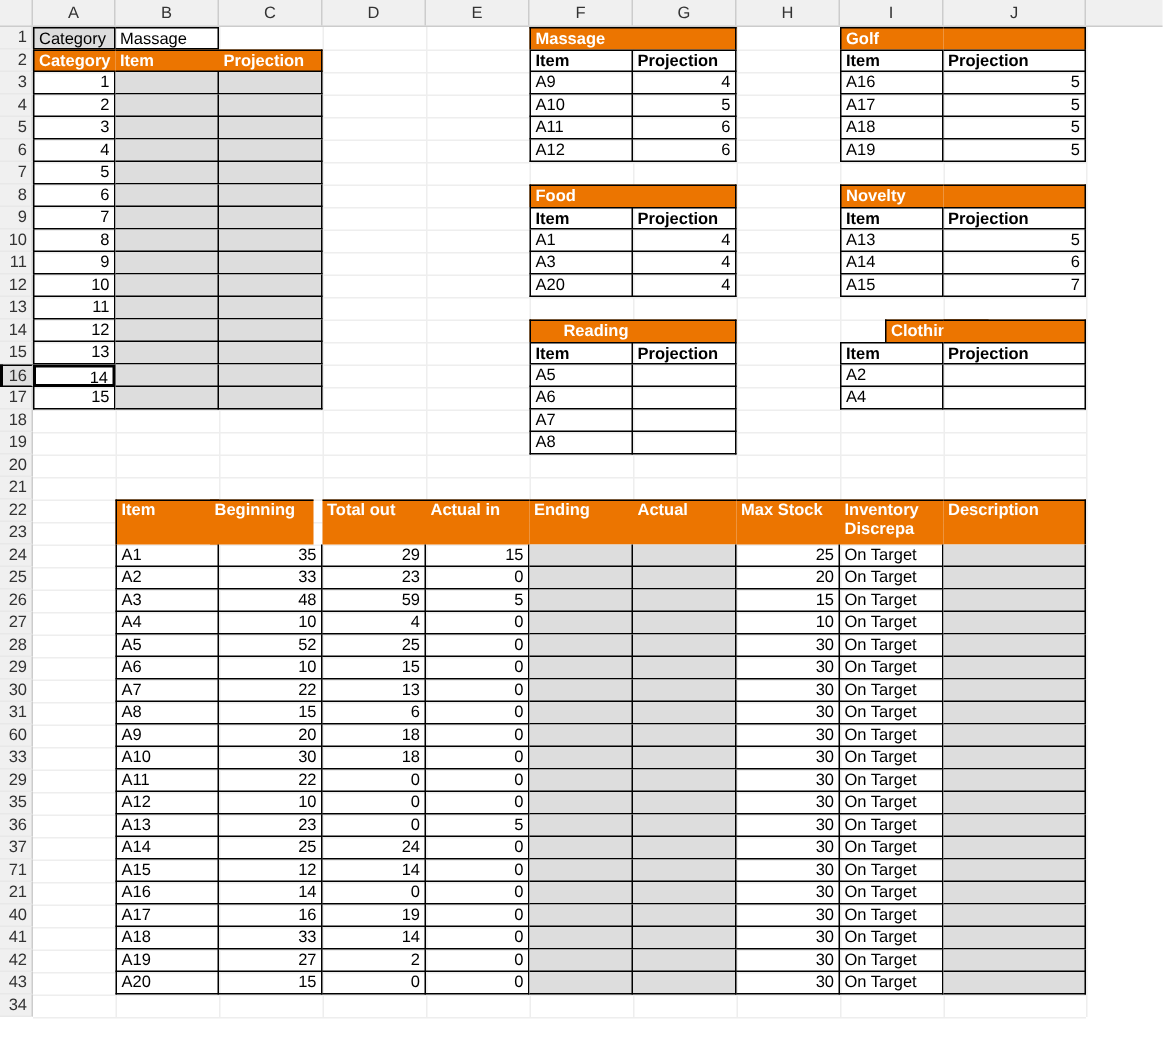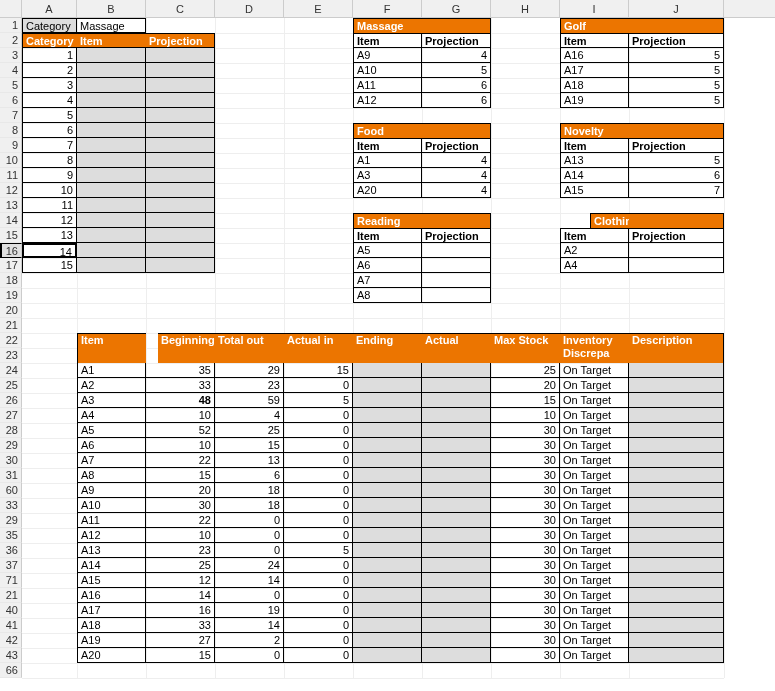--- a/index.html
+++ b/index.html
@@ -77,21 +77,21 @@
       <div class="rn">29</div>
       <div class="rn">35</div>
       <div class="rn">36</div>
       <div class="rn">37</div>
       <div class="rn">71</div>
       <div class="rn">21</div>
       <div class="rn">40</div>
       <div class="rn">41</div>
       <div class="rn">42</div>
       <div class="rn">43</div>
-      <div class="rn">66</div>
+      <div class="rn">34</div>
     </div>
   <div class="grid">
       <div class="gl glv" style="left: 55px; top: 0px; height: 660px;"></div>
       <div class="gl glv" style="left: 124px; top: 0px; height: 660px;"></div>
       <div class="gl glv" style="left: 193px; top: 0px; height: 660px;"></div>
       <div class="gl glv" style="left: 262px; top: 0px; height: 660px;"></div>
       <div class="gl glv" style="left: 331px; top: 0px; height: 660px;"></div>
       <div class="gl glv" style="left: 400px; top: 0px; height: 660px;"></div>
       <div class="gl glv" style="left: 469px; top: 0px; height: 660px;"></div>
       <div class="gl glv" style="left: 538px; top: 0px; height: 660px;"></div>
@@ -228,42 +228,42 @@
       <div class="c hd bt bl" style="left: 538px; top: 105px; width: 69px;">Novelty</div>
       <div class="c hd bt br" style="left: 607px; top: 105px; width: 95px;"></div>
       <div class="c bl bt tb tr" style="left: 538px; top: 120px; width: 69px; font-weight: bold;">Item</div>
       <div class="c bt tb br" style="left: 607px; top: 120px; width: 95px; font-weight: bold;">Projection</div>
       <div class="c bl tr tb" style="left: 538px; top: 135px; width: 69px;">A13</div>
       <div class="c r br tb" style="left: 607px; top: 135px; width: 95px;">5</div>
       <div class="c bl tr tb" style="left: 538px; top: 150px; width: 69px;">A14</div>
       <div class="c r br tb" style="left: 607px; top: 150px; width: 95px;">6</div>
       <div class="c bl tr tb bb" style="left: 538px; top: 165px; width: 69px;">A15</div>
       <div class="c r br tb bb" style="left: 607px; top: 165px; width: 95px;">7</div>
-      <div class="c hd bt bl" style="left: 331px; top: 195px; width: 69px;">Reading</div>
+      <div class="c hd bt bl" style="left: 331px; top: 195px; width: 69px; text-align: right;">Reading</div>
       <div class="c hd bt br" style="left: 400px; top: 195px; width: 69px;"></div>
       <div class="c bl bt tb tr" style="left: 331px; top: 210px; width: 69px; font-weight: bold;">Item</div>
       <div class="c bt tb br" style="left: 400px; top: 210px; width: 69px; font-weight: bold;">Projection</div>
       <div class="c bl tr tb" style="left: 331px; top: 225px; width: 69px;">A5</div>
       <div class="c r br tb" style="left: 400px; top: 225px; width: 69px;"></div>
       <div class="c bl tr tb" style="left: 331px; top: 240px; width: 69px;">A6</div>
       <div class="c r br tb" style="left: 400px; top: 240px; width: 69px;"></div>
       <div class="c bl tr tb" style="left: 331px; top: 255px; width: 69px;">A7</div>
       <div class="c r br tb" style="left: 400px; top: 255px; width: 69px;"></div>
       <div class="c bl tr tb bb" style="left: 331px; top: 270px; width: 69px;">A8</div>
       <div class="c r br tb bb" style="left: 400px; top: 270px; width: 69px;"></div>
       <div class="c hd bt bl" style="left: 568px; top: 195px; width: 69px;">Clothing</div>
       <div class="c hd bt br" style="left: 607px; top: 195px; width: 95px;"></div>
       <div class="c bl bt tb tr" style="left: 538px; top: 210px; width: 69px; font-weight: bold;">Item</div>
       <div class="c bt tb br" style="left: 607px; top: 210px; width: 95px; font-weight: bold;">Projection</div>
       <div class="c bl tr tb" style="left: 538px; top: 225px; width: 69px;">A2</div>
       <div class="c r br tb" style="left: 607px; top: 225px; width: 95px;"></div>
       <div class="c bl tr tb bb" style="left: 538px; top: 240px; width: 69px;">A4</div>
       <div class="c r br tb bb" style="left: 607px; top: 240px; width: 95px;"></div>
       <div class="c hd bt bl" style="left: 55px; top: 315px; width: 69px; height: 30px; white-space: normal; line-height: 13px;">Item</div>
-      <div class="c hd bt" style="left: 136px; top: 315px; width: 69px; height: 30px; white-space: normal; line-height: 13px;">Beginning</div>
+      <div class="c hd bt" style="left: 118px; top: 315px; width: 69px; height: 30px; white-space: normal; line-height: 13px;">Beginning</div>
       <div class="c hd bt" style="left: 193px; top: 315px; width: 69px; height: 30px; white-space: normal; line-height: 13px;">Total out</div>
       <div class="c hd bt" style="left: 262px; top: 315px; width: 69px; height: 30px; white-space: normal; line-height: 13px;">Actual in</div>
       <div class="c hd bt" style="left: 331px; top: 315px; width: 69px; height: 30px; white-space: normal; line-height: 13px;">Ending</div>
       <div class="c hd bt" style="left: 400px; top: 315px; width: 69px; height: 30px; white-space: normal; line-height: 13px;">Actual</div>
       <div class="c hd bt" style="left: 469px; top: 315px; width: 69px; height: 30px; white-space: normal; line-height: 13px;">Max Stock</div>
       <div class="c hd bt" style="left: 538px; top: 315px; width: 69px; height: 30px; white-space: normal; line-height: 13px;">Inventory Discrepa</div>
       <div class="c hd bt br" style="left: 607px; top: 315px; width: 95px; height: 30px; white-space: normal; line-height: 13px;">Description</div>
       <div class="c bl tr tb" style="left: 55px; top: 345px; width: 69px;">A1</div>
       <div class="c r tr tb" style="left: 124px; top: 345px; width: 69px;">35</div>
       <div class="c r tr tb" style="left: 193px; top: 345px; width: 69px;">29</div>
@@ -276,21 +276,21 @@
       <div class="c bl tr tb" style="left: 55px; top: 360px; width: 69px;">A2</div>
       <div class="c r tr tb" style="left: 124px; top: 360px; width: 69px;">33</div>
       <div class="c r tr tb" style="left: 193px; top: 360px; width: 69px;">23</div>
       <div class="c r tr tb" style="left: 262px; top: 360px; width: 69px;">0</div>
       <div class="c g tr tb" style="left: 331px; top: 360px; width: 69px;"></div>
       <div class="c g tr tb" style="left: 400px; top: 360px; width: 69px;"></div>
       <div class="c r tr tb" style="left: 469px; top: 360px; width: 69px;">20</div>
       <div class="c tr tb" style="left: 538px; top: 360px; width: 69px;">On Target</div>
       <div class="c g br tb" style="left: 607px; top: 360px; width: 95px;"></div>
       <div class="c bl tr tb" style="left: 55px; top: 375px; width: 69px;">A3</div>
-      <div class="c r tr tb" style="left: 124px; top: 375px; width: 69px; font-weight: bold;">48</div>
+      <div class="c r tr tb" style="left: 124px; top: 375px; width: 69px;">48</div>
       <div class="c r tr tb" style="left: 193px; top: 375px; width: 69px;">59</div>
       <div class="c r tr tb" style="left: 262px; top: 375px; width: 69px;">5</div>
       <div class="c g tr tb" style="left: 331px; top: 375px; width: 69px;"></div>
       <div class="c g tr tb" style="left: 400px; top: 375px; width: 69px;"></div>
       <div class="c r tr tb" style="left: 469px; top: 375px; width: 69px;">15</div>
       <div class="c tr tb" style="left: 538px; top: 375px; width: 69px;">On Target</div>
       <div class="c g br tb" style="left: 607px; top: 375px; width: 95px;"></div>
       <div class="c bl tr tb" style="left: 55px; top: 390px; width: 69px;">A4</div>
       <div class="c r tr tb" style="left: 124px; top: 390px; width: 69px;">10</div>
       <div class="c r tr tb" style="left: 193px; top: 390px; width: 69px;">4</div>

